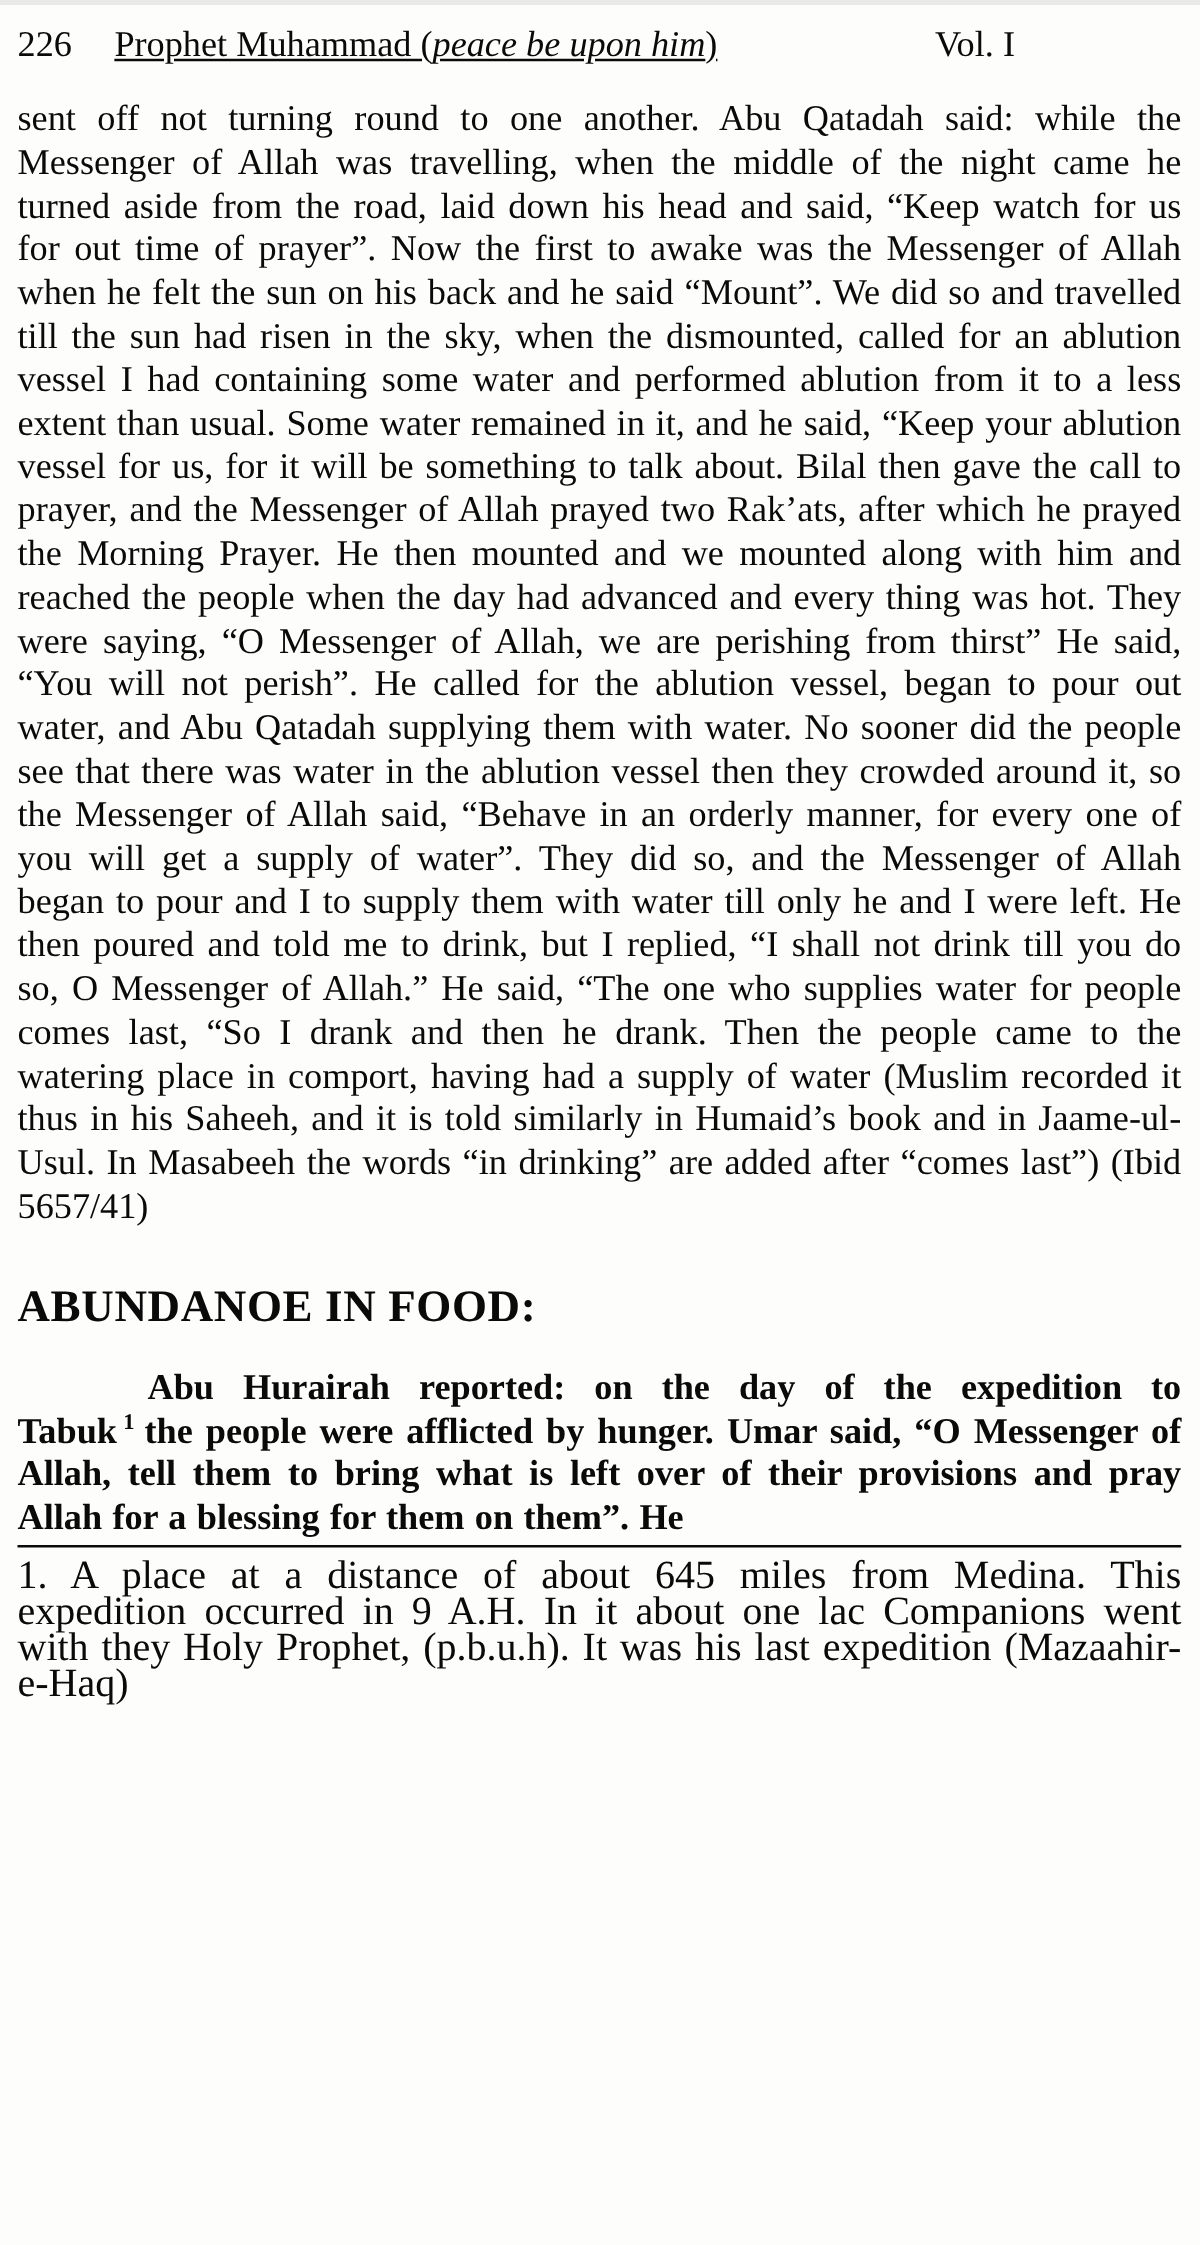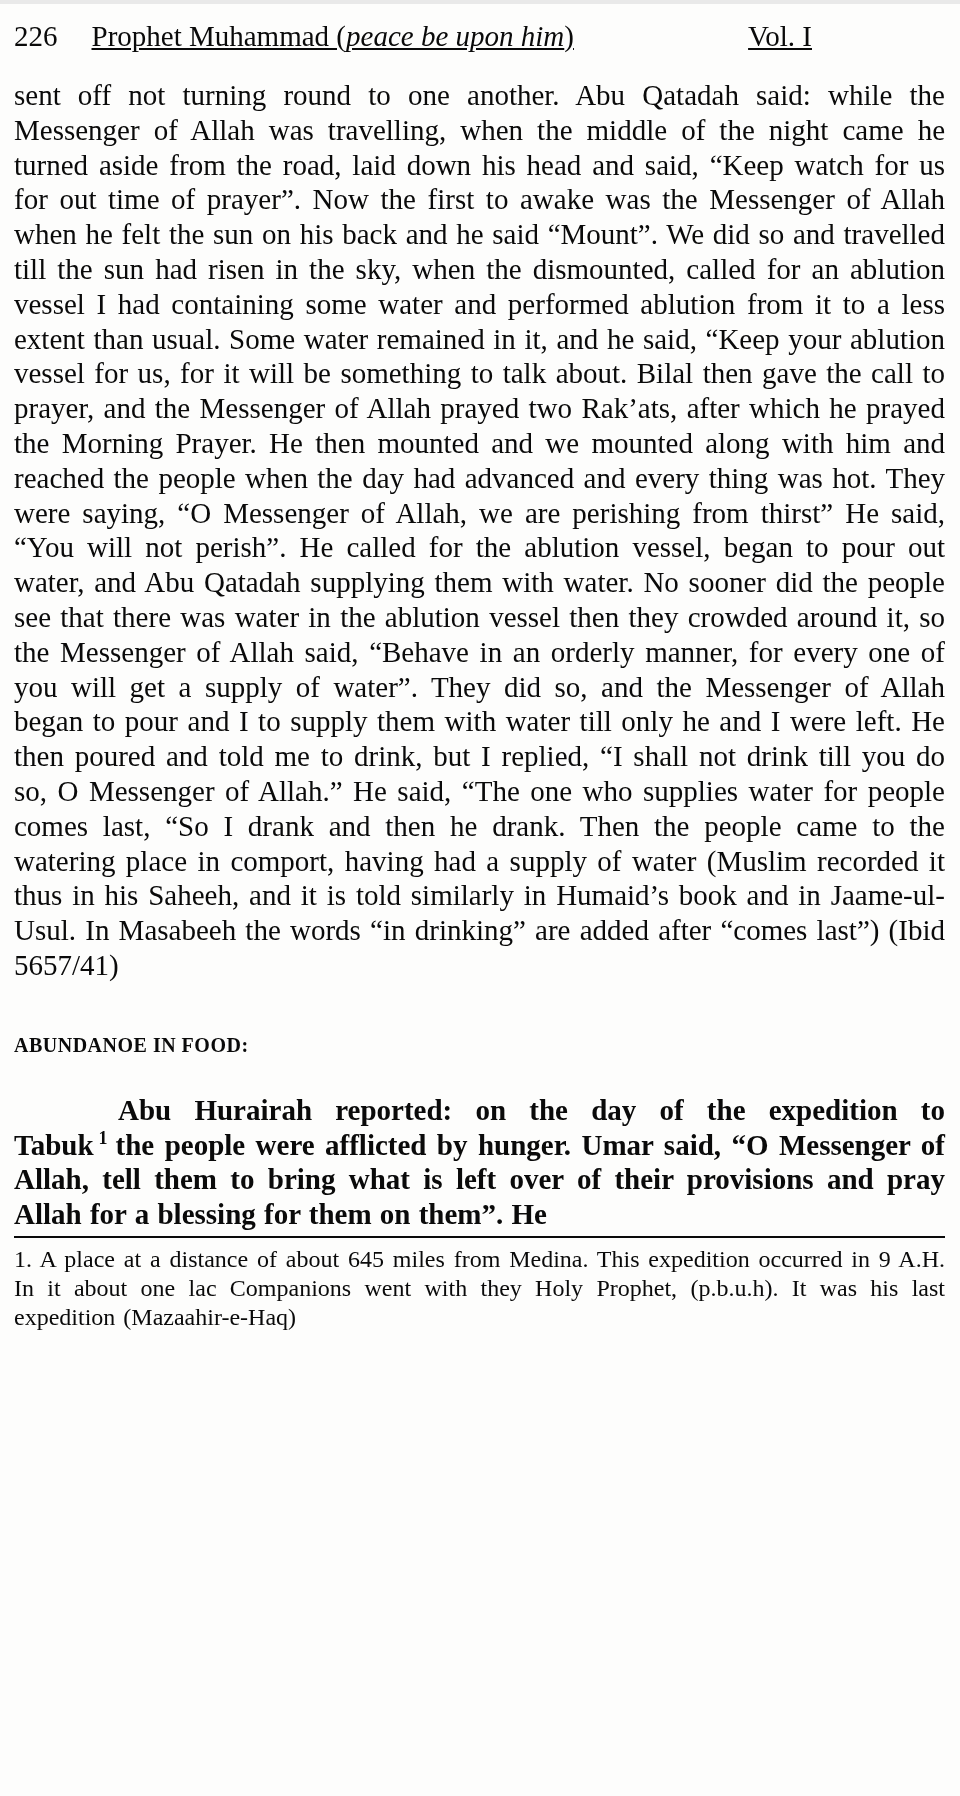--- a/index.html
+++ b/index.html
@@ -17,50 +17,50 @@
   .page-header {
     display: flex;
     align-items: baseline;
     font-size: 29px;
     line-height: 36px;
     margin-bottom: 24px;
     white-space: nowrap;
   }
   .page-number { flex: 0 0 auto; }
   .book-title { margin-left: 34px; text-decoration: underline; }
-  .volume { margin-left: auto; margin-right: 133px; text-decoration: underline; }
+  .volume { margin-left: auto; margin-right: 133px; }
   .body-par {
     font-size: 29px;
     line-height: 34.8px;
     text-align: justify;
     word-spacing: 1px;
   }
   .section-heading {
-    font-size: 20px;
+    font-size: 36px;
     line-height: 36px;
     font-weight: bold;
     letter-spacing: 0.5px;
     margin-top: 44px;
     margin-bottom: 30px;
   }
   .indented { text-indent: 104px; font-weight: bold; }
   .fn-ref {
     font-size: 18px;
     vertical-align: super;
     line-height: 0;
     padding: 0 8px 0 5px;
   }
   .footnote-area { margin-top: 4px; }
   .footnote-rule {
     border-top: 2px solid #0a0a0a;
     height: 0;
     margin-bottom: 7px;
   }
   .footnote-text {
-    font-size: 24px;
+    font-size: 32px;
     line-height: 29px;
     text-align: justify;
     word-spacing: 2px;
   }
 </style>
 </head>
 <body>
 
 <div class="page">
 

